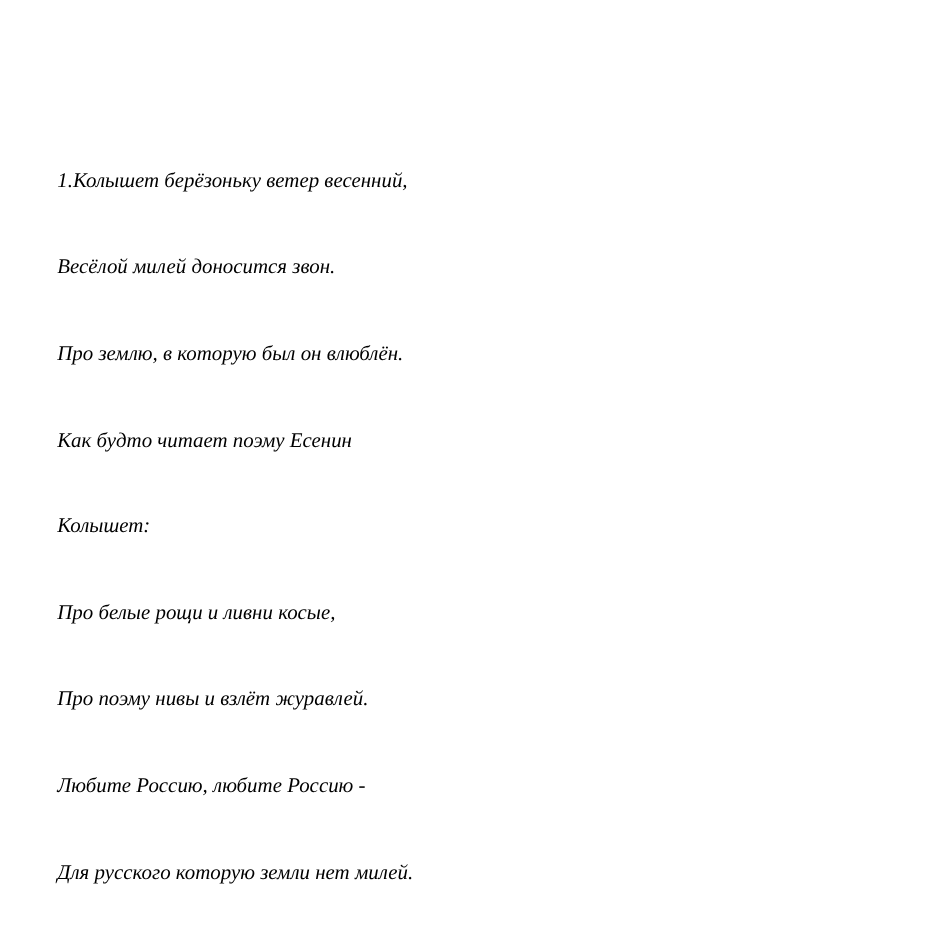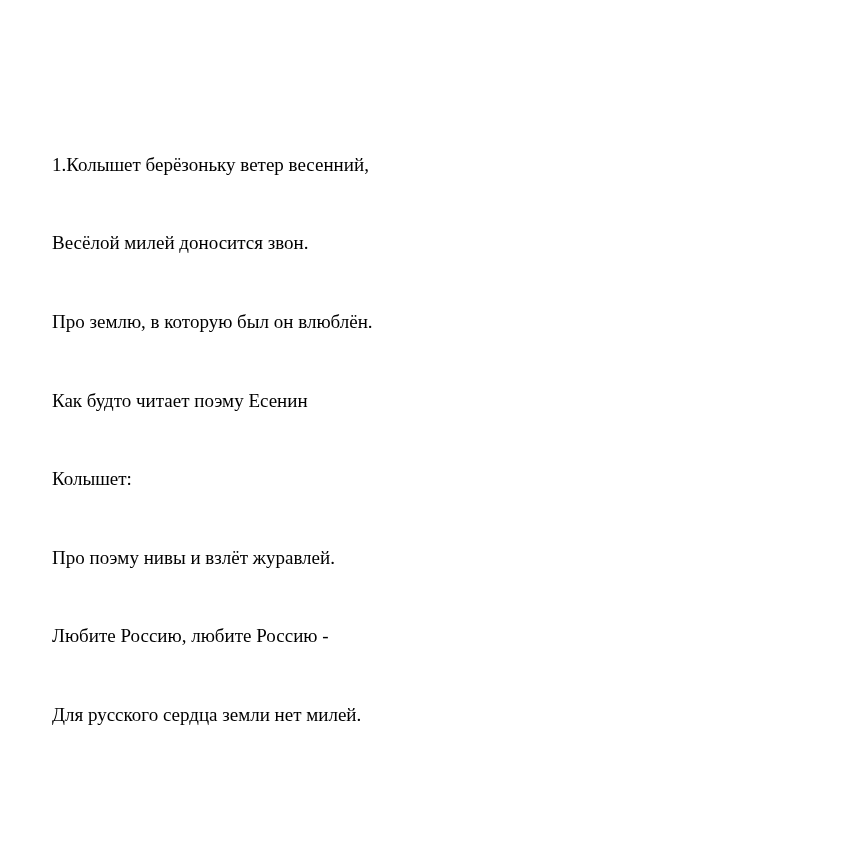--- a/index.html
+++ b/index.html
@@ -6,32 +6,33 @@
     body {
       width: 865px; height: 864px; overflow: hidden; position: relative;
       font-family: "Liberation Serif", serif;
       color: #000000;
     }
     .doc {
       position: absolute; left: 52px; top: 47px;
       font-size: 19px; line-height: 26.2px;
       white-space: pre;
     }
-    .stanza { margin: 0; }
+    .stanza { margin: 0; font-style: italic; }
     .line { display: block; height: 26.2px; }
   </style>
 </head>
 <body>
 
 <div class="doc">
   <div class="stanza">
     <span class="line">1.Колышет берёзоньку ветер весенний,</span>
     <span class="line">Весёлой милей доносится звон.</span>
     <span class="line">Про землю, в которую был он влюблён.</span>
     <span class="line">Как будто читает поэму Есенин</span>
     <span class="line">Колышет:</span>
+    <span class="line">Про белые рощи и ливни косые,</span>
     <span class="line">Про поэму нивы и взлёт журавлей.</span>
     <span class="line">Любите Россию, любите Россию -</span>
-    <span class="line">Для русского сердца земли нет милей.</span>
+    <span class="line">Для русского которую земли нет милей.</span>
   </div>
   
   
 </div>
 
 </body></html>

